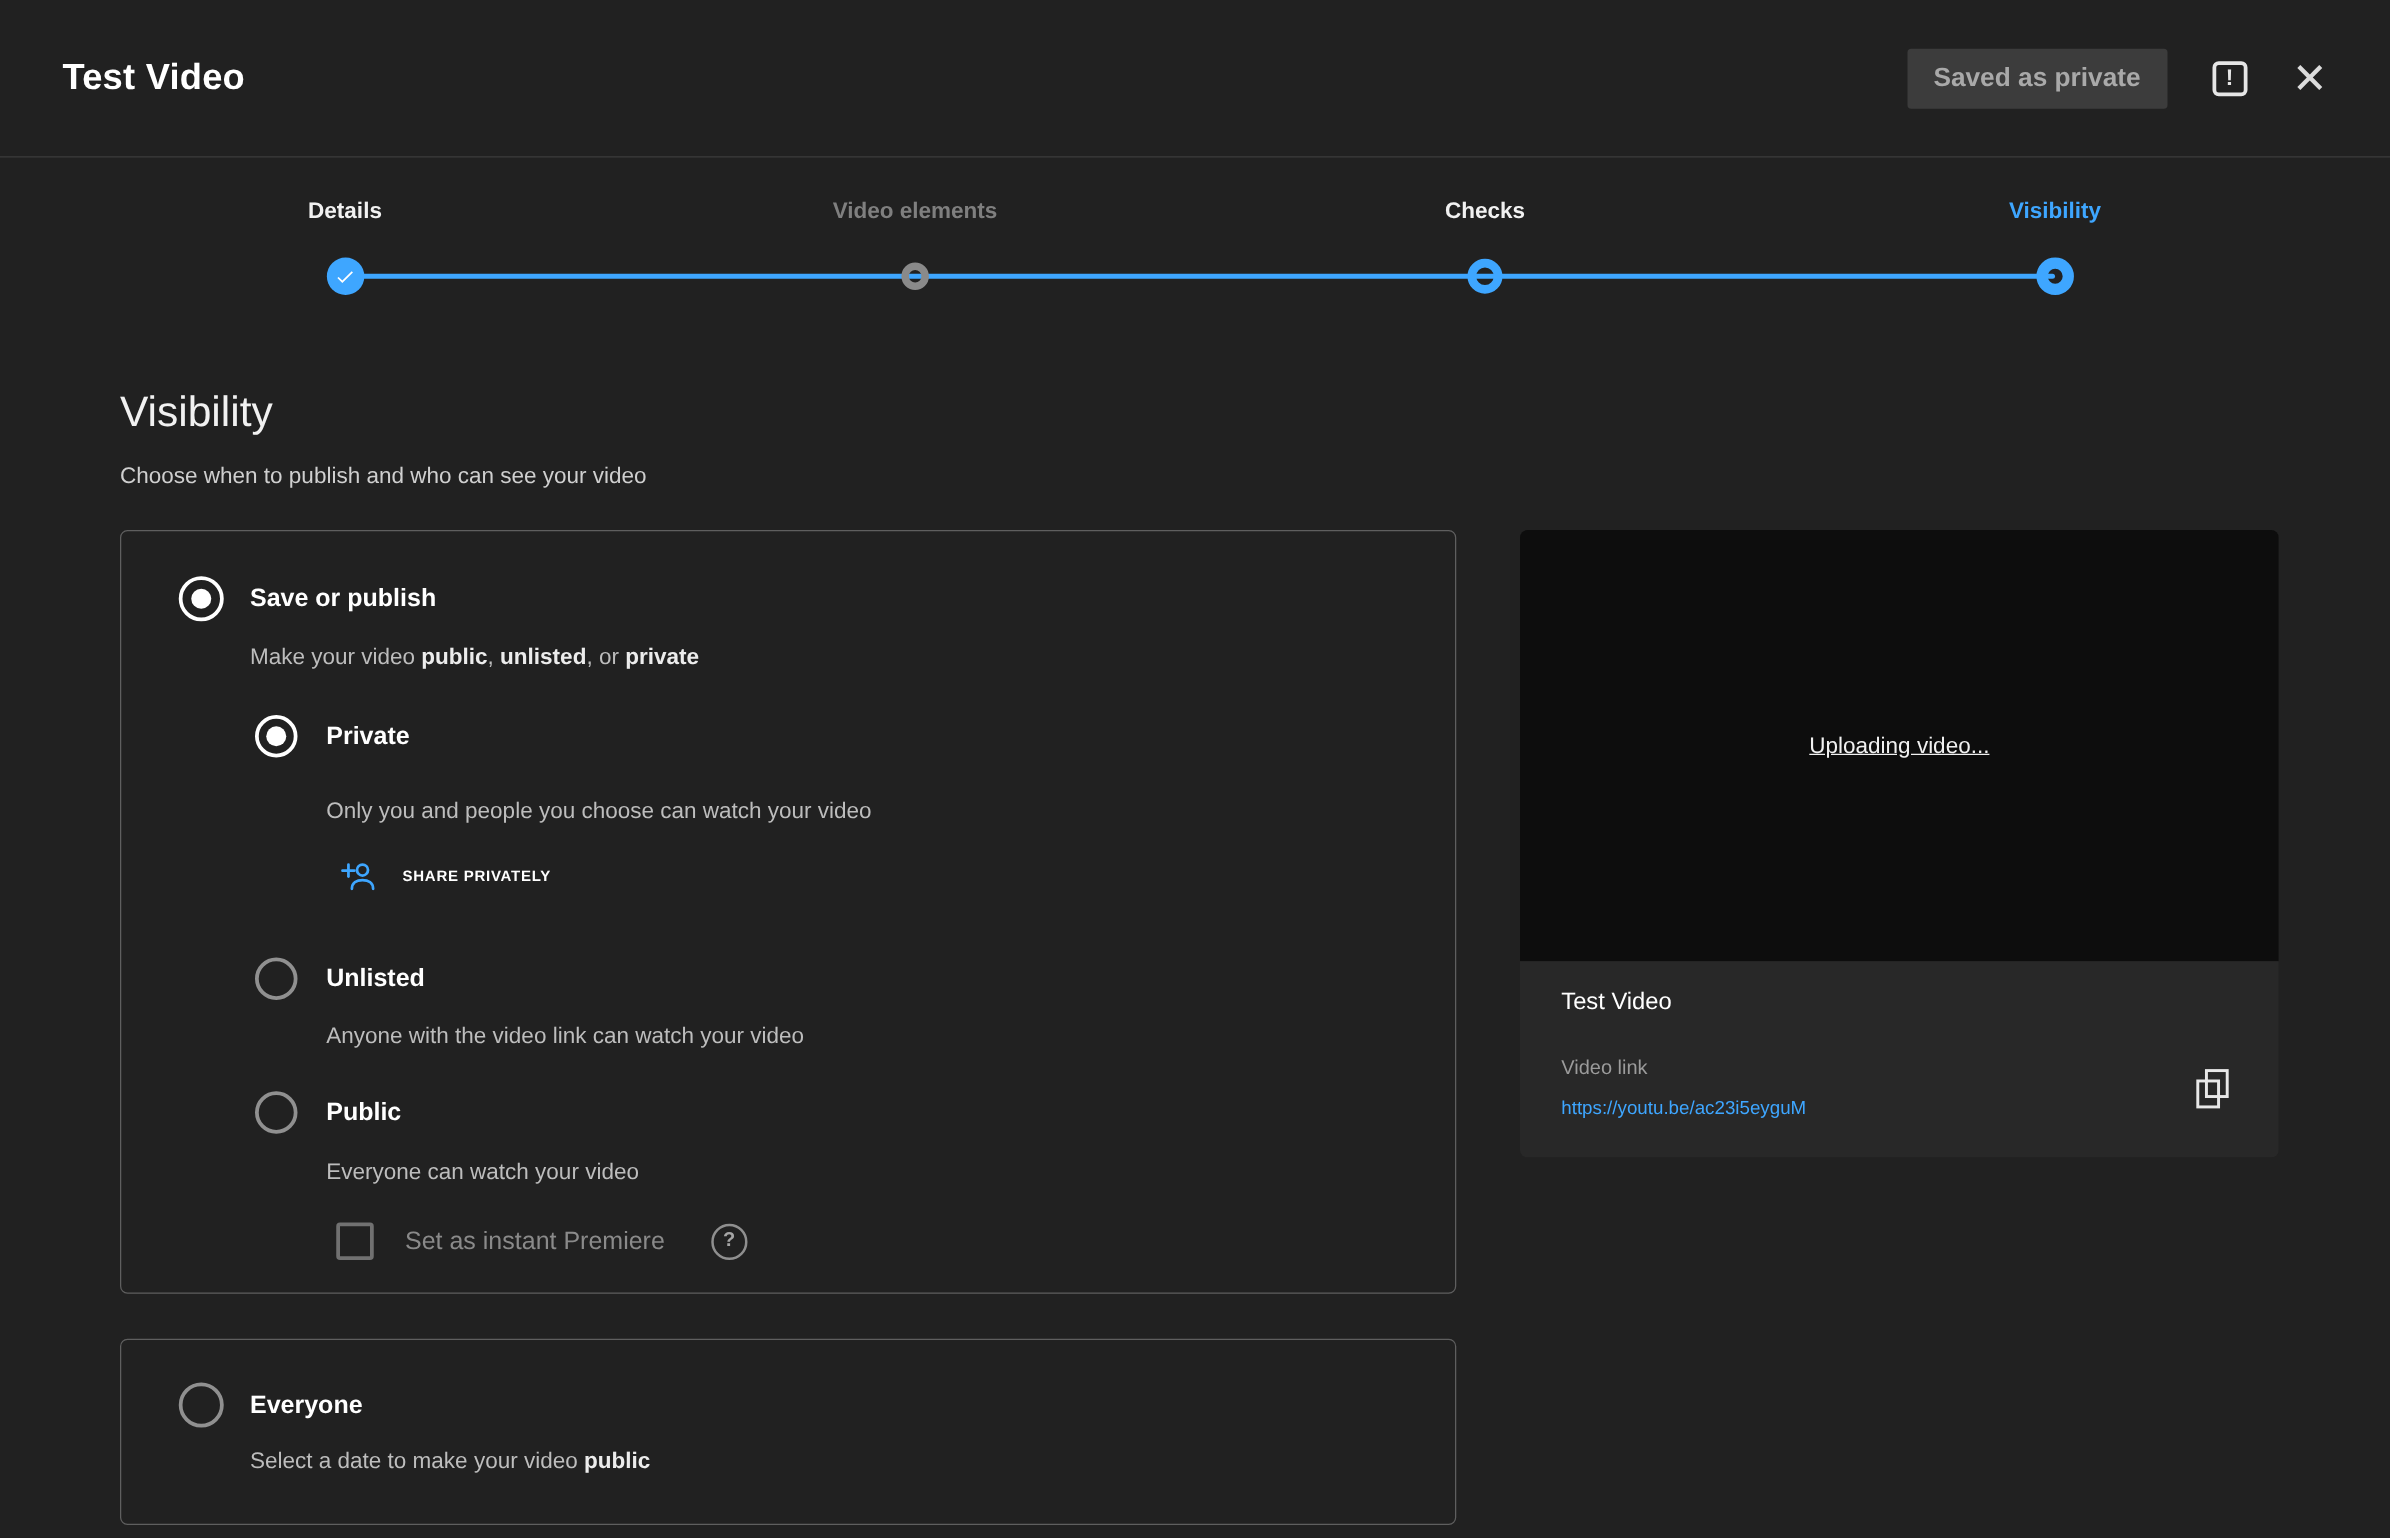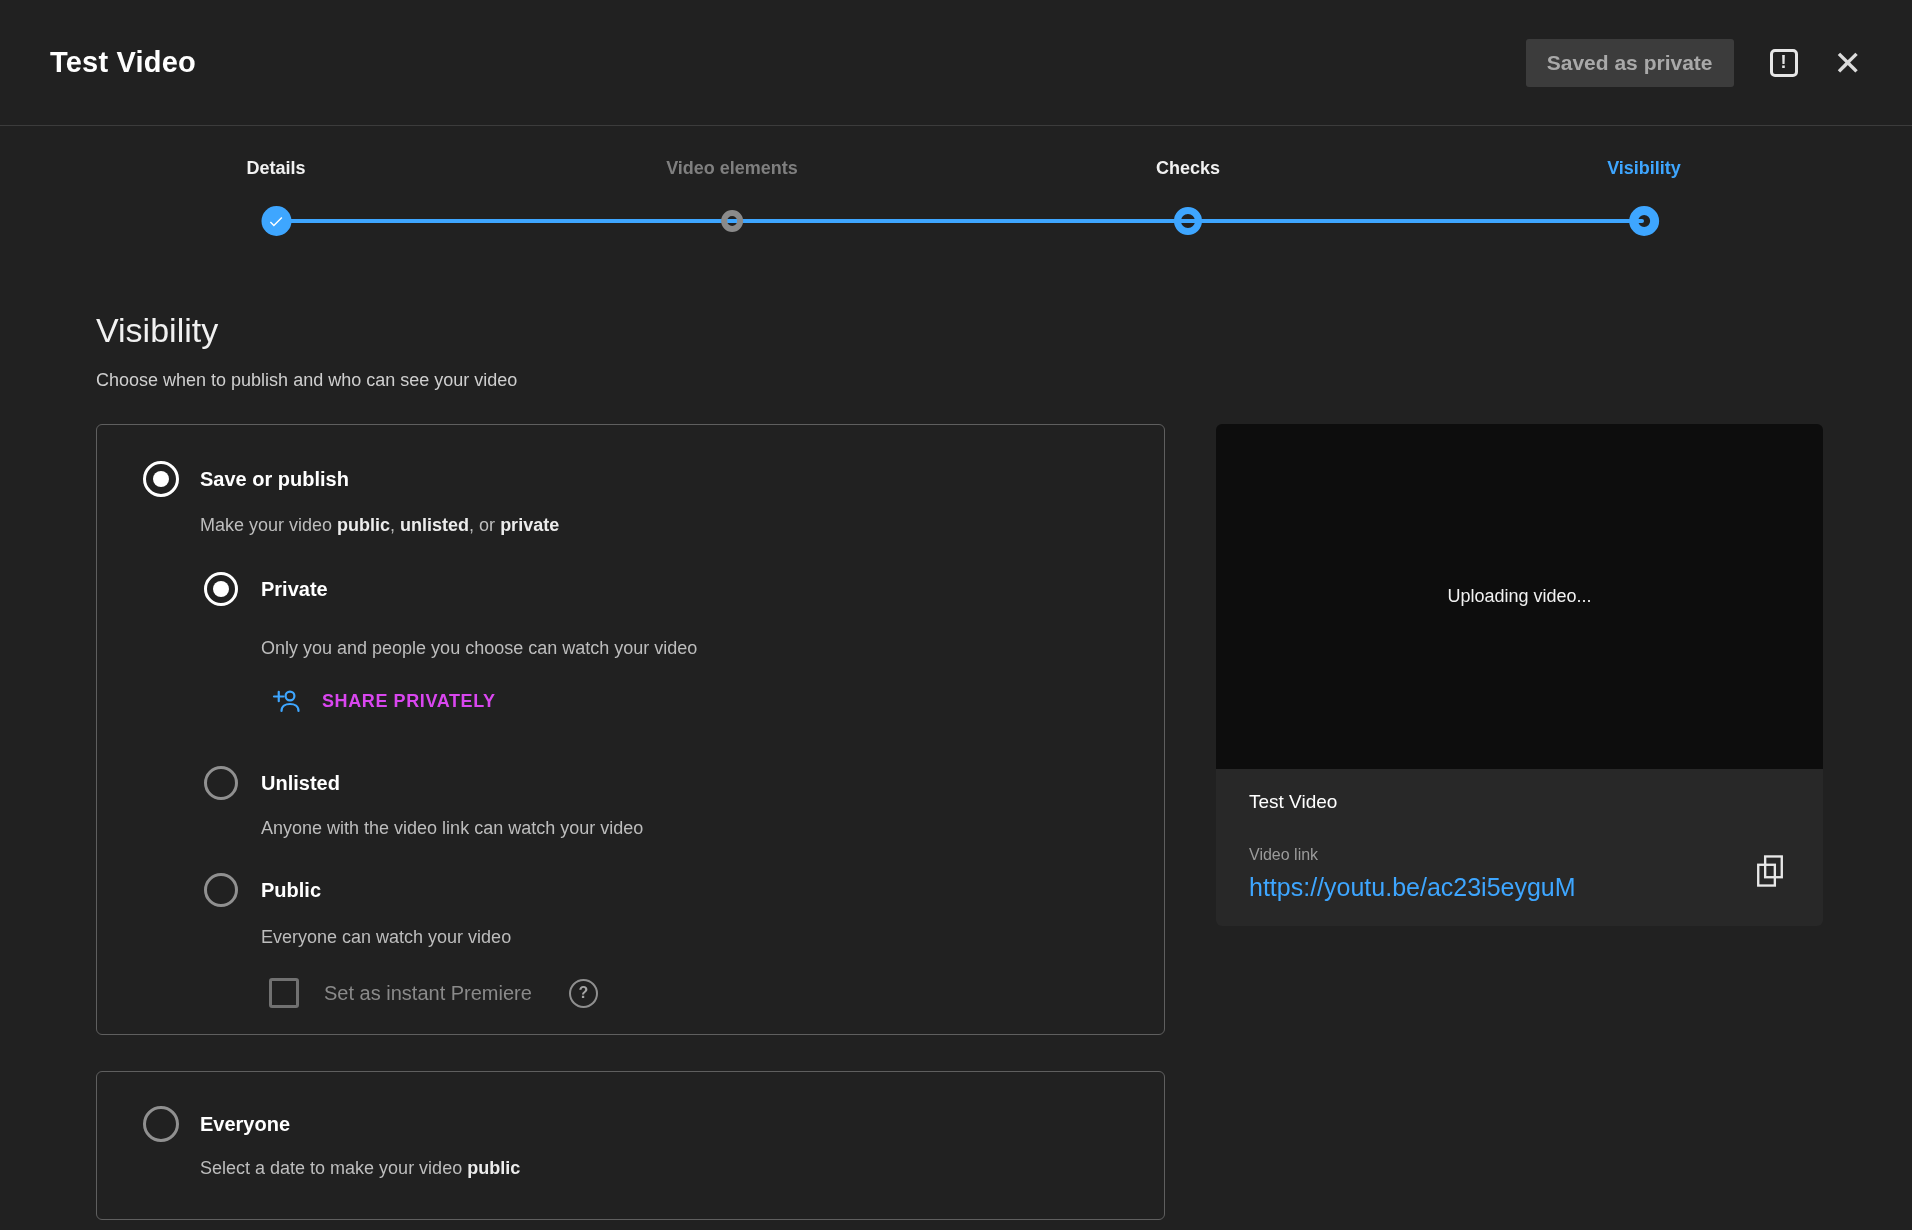--- a/index.html
+++ b/index.html
@@ -97,21 +97,21 @@
   .sub-options .desc-unlisted { margin-top: 16px; }
   .sub-options .desc-public { margin-top: 18px; }
   .row-unlisted { margin-top: 50px; }
   .row-public { margin-top: 33px; }
 
   .share-row {
     margin: 26px 0 0 68px;
     display: flex; align-items: center; gap: 20px;
     height: 30px; cursor: pointer; width: fit-content;
   }
-  .share-label { color: #d946ef; font-size: 18px; font-weight: 600; letter-spacing: .6px; }
+  .share-label { color: #ffffff; font-size: 12px; font-weight: 600; letter-spacing: .6px; }
 
   .premiere-row { margin: 29px 0 0 65px; display: flex; align-items: center; gap: 25px; }
   .checkbox { width: 30px; height: 30px; border: 3px solid #717171; border-radius: 3px; background: transparent; flex-shrink: 0; cursor: pointer; }
   .premiere-label { font-size: 20px; color: #8a8a8a; line-height: 24px; }
   .help-circle {
     margin-left: 12px;
     width: 29px; height: 29px; border: 2.5px solid #8f8f8f; border-radius: 50%;
     color: #a5a5a5; font-size: 16px; font-weight: 700;
     display: flex; align-items: center; justify-content: center;
     cursor: pointer;
@@ -121,26 +121,26 @@
 
   
   .preview-card {
     position: absolute; left: 1216px; top: 424px;
     width: 607px; height: 502px;
     border-radius: 6px; overflow: hidden;
   }
   .video-area {
     height: 345px; background: #0d0d0d;
     display: flex; align-items: center; justify-content: center;
-    font-size: 18px; color: #f1f1f1;
+    font-size: 18px; color: #f1f1f1; text-decoration: underline;
   }
   .video-info { height: 157px; background: #282828; position: relative; padding: 22px 33px 0 33px; }
   .video-title { font-size: 19px; font-weight: 500; color: #fff; line-height: 22px; }
   .link-label { margin-top: 32px; font-size: 16px; color: #9b9b9b; line-height: 20px; }
-  .video-link { display: block; margin-top: 10px; font-size: 25px; color: #3ea6ff; text-decoration: none; line-height: 24px; }
+  .video-link { display: block; margin-top: 10px; font-size: 15px; color: #3ea6ff; text-decoration: none; line-height: 24px; }
   .copy-btn { position: absolute; right: 36px; top: 84px; }
 </style>
 </head>
 <body>
 
 <header class="dialog-header">
   <h1 class="dialog-title">Test Video</h1>
   <div class="header-right">
     <div class="status-badge">Saved as private</div>
     <button class="icon-btn">

